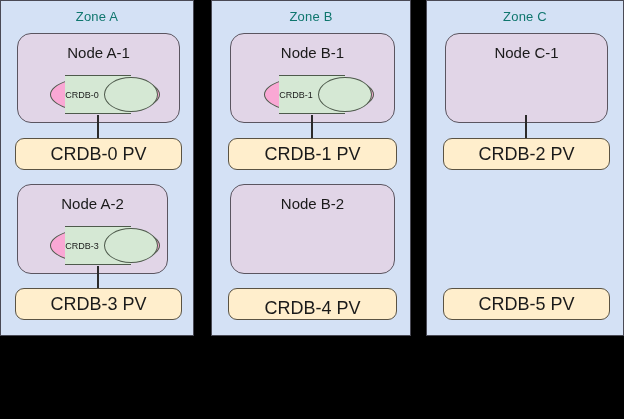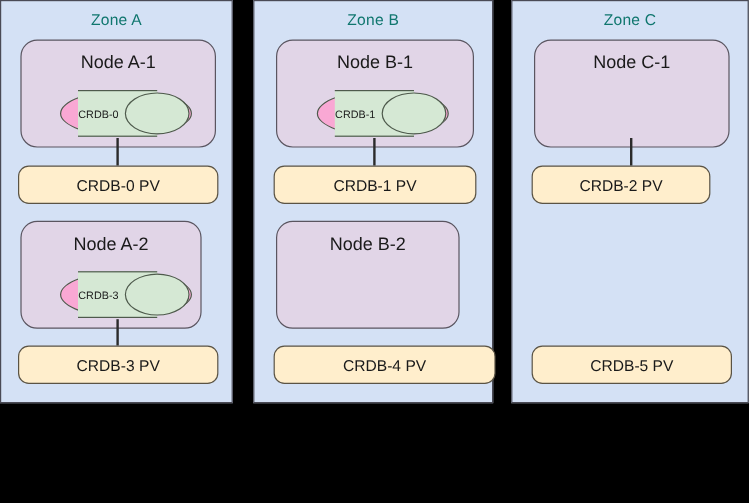--- a/index.html
+++ b/index.html
@@ -100,21 +100,21 @@
     position: absolute;
     background: #ffeecc;
     border: 1px solid #5a5344;
     border-radius: 9px;
     box-sizing: border-box;
     display: flex;
     align-items: center;
     justify-content: center;
   }
   .pv-label {
-    font-size: 13px;
+    font-size: 18px;
     color: #1a1a1a;
   }
 
   
   .connector {
     position: absolute;
     width: 2px;
     background: #2b2b2b;
   }
 </style>
@@ -162,36 +162,36 @@
         <div class="cyl-body"></div>
         <div class="cyl-cap"></div>
         <div class="cyl-label">CRDB-1</div>
       </div>
     </div>
     <div class="connector" style="left:99px; top:114px; height:23px;"></div>
     <div class="pv" style="left:16px; top:137px; width:169px; height:32px;">
       <span class="pv-label">CRDB-1 PV</span>
     </div>
 
-    <div class="node" style="left:18px; top:183px; width:153px; height:90px;">
+    <div class="node" style="left:18px; top:183px; width:165px; height:90px;">
       <div class="node-title">Node B-2</div>
     </div>
-    <div class="pv" style="left:16px; top:287px; width:185px; height:32px;">
+    <div class="pv" style="left:16px; top:287px; width:169px; height:32px;align-items:flex-end;">
       <span class="pv-label">CRDB-4 PV</span>
     </div>
   </div>
 
   <div class="zone" style="left:426px; width:198px;">
     <div class="zone-title">Zone C</div>
 
     <div class="node" style="left:18px; top:32px; width:163px; height:90px;">
       <div class="node-title">Node C-1</div>
     </div>
     <div class="connector" style="left:98px; top:114px; height:23px;"></div>
-    <div class="pv" style="left:16px; top:137px; width:149px; height:32px;">
+    <div class="pv" style="left:16px; top:137px; width:167px; height:32px;">
       <span class="pv-label">CRDB-2 PV</span>
     </div>
 
     <div class="pv" style="left:16px; top:287px; width:167px; height:32px;">
       <span class="pv-label">CRDB-5 PV</span>
     </div>
   </div>
 
 </div>
 

